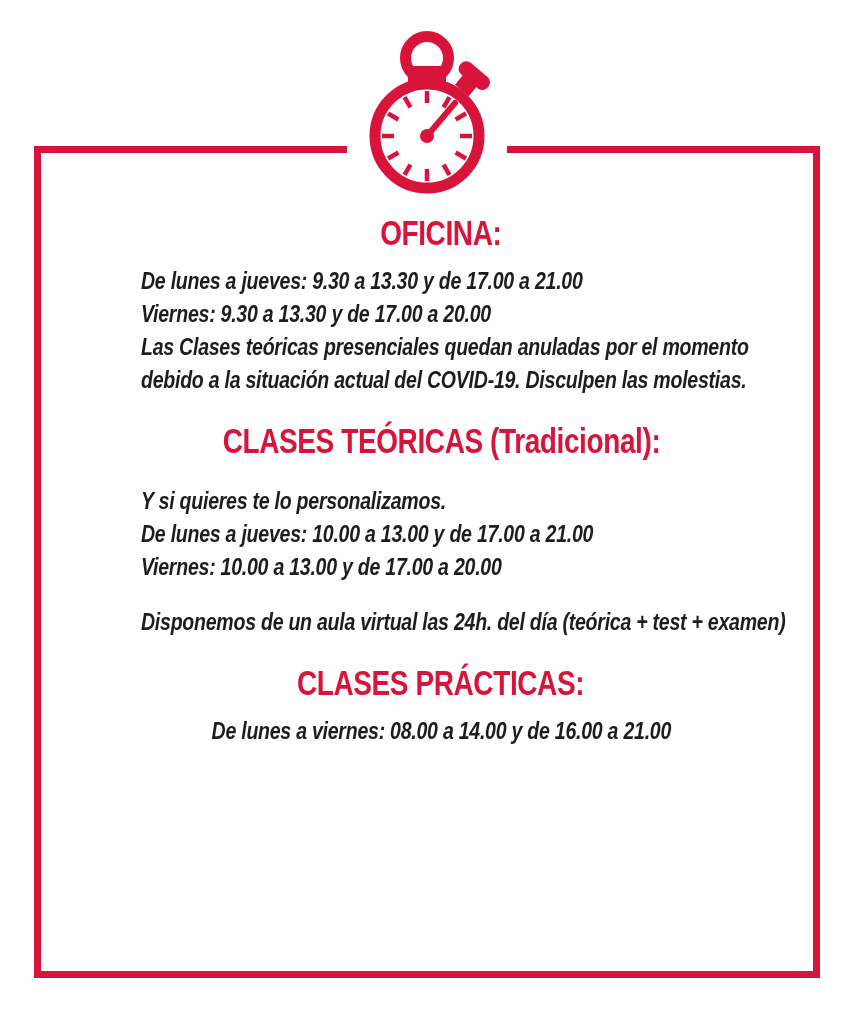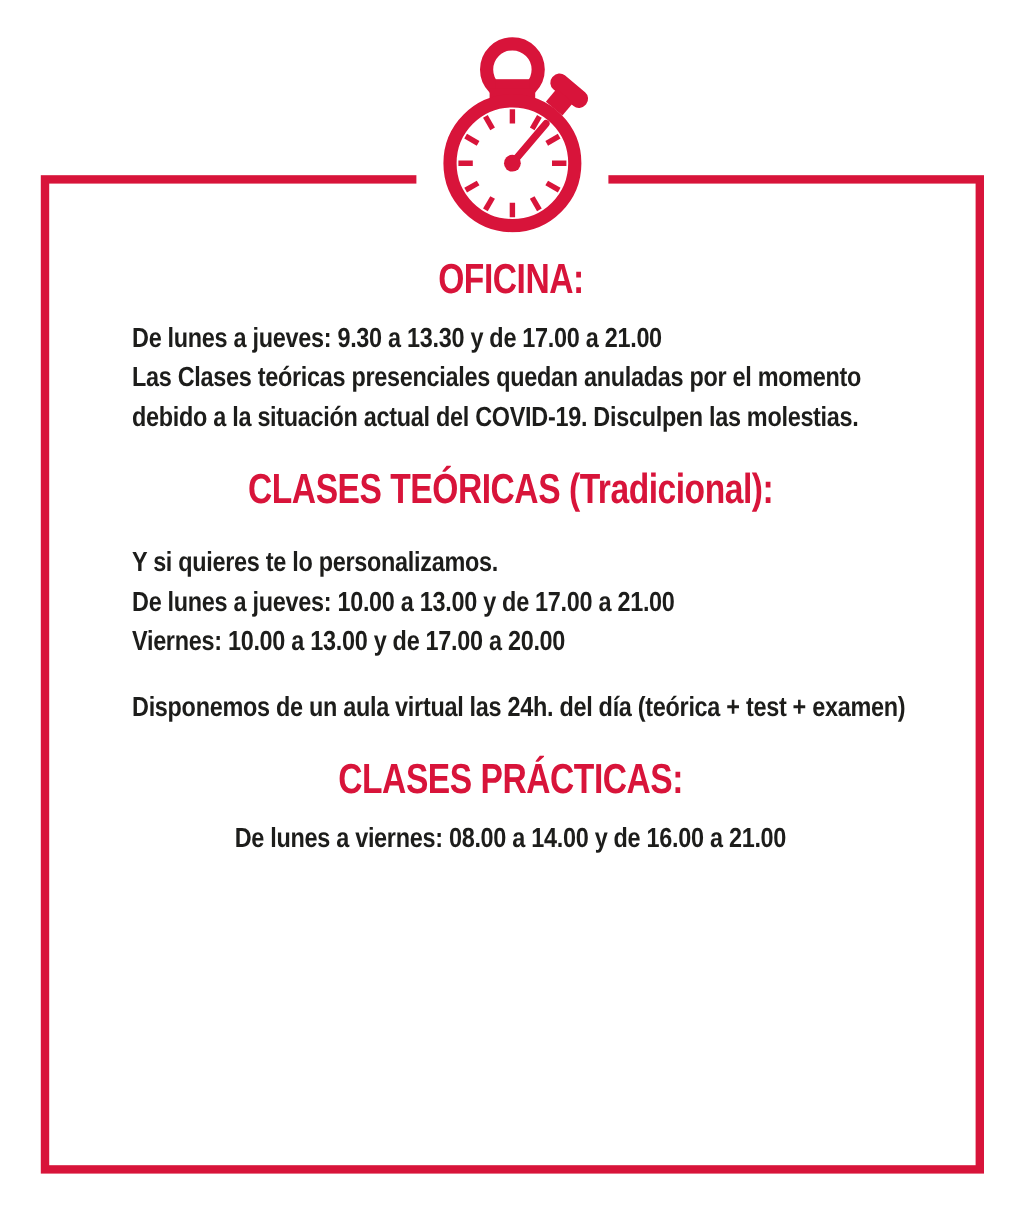--- a/index.html
+++ b/index.html
@@ -34,40 +34,40 @@
     z-index: 2;
     display: flex; align-items: flex-start; justify-content: center;
   }
   .stopwatch-wrap svg { display: block; }
   .sw-fill { fill: var(--accent); }
   .sw-stroke { stroke: var(--accent); }
   .content {
     position: absolute;
     left: 41px; top: 153px;
     width: 760px; height: 818px;
-    padding: 58px 60px 0 69px;
+    padding: 58px 60px 0 100px;
     overflow: hidden;
   }
   .section { margin: 0 0 22px 0; }
   .section-heading {
     margin: 0;
     color: var(--accent);
     font-size: 35px;
     line-height: 44px;
     font-weight: bold;
     text-align: center;
   }
   .heading-text {
     display: inline-block;
     transform: scaleX(0.80);
     transform-origin: center center;
     letter-spacing: -0.5px;
     white-space: nowrap;
   }
-  .section-body { margin-top: 10px; }
+  .section-body { margin-top: 10px; font-style: italic; }
   .line {
     margin: 0;
     color: var(--text);
     font-size: 23px;
     line-height: 33px;
     font-weight: bold;
     white-space: nowrap;
   }
   .line-text {
     display: inline-block;
@@ -119,20 +119,21 @@
   </div>
 
   <div class="frame"></div>
 
   <div class="content">
 
     <div class="section">
       <h2 class="section-heading"><span class="heading-text">OFICINA:</span></h2>
       <div class="section-body">
         <p class="line"><span class="line-text">De lunes a jueves: 9.30 a 13.30 y de 17.00 a 21.00</span></p>
+        <p class="line"><span class="line-text">Viernes: 9.30 a 13.30 y de 17.00 a 20.00</span></p>
         <p class="line"><span class="line-text">Las Clases teóricas presenciales quedan anuladas por el momento</span></p>
         <p class="line"><span class="line-text">debido a la situación actual del COVID-19. Disculpen las molestias.</span></p>
       </div>
     </div>
 
     <div class="section">
       <h2 class="section-heading"><span class="heading-text">CLASES TEÓRICAS (Tradicional):</span></h2>
     </div>
 
     <div class="section">

